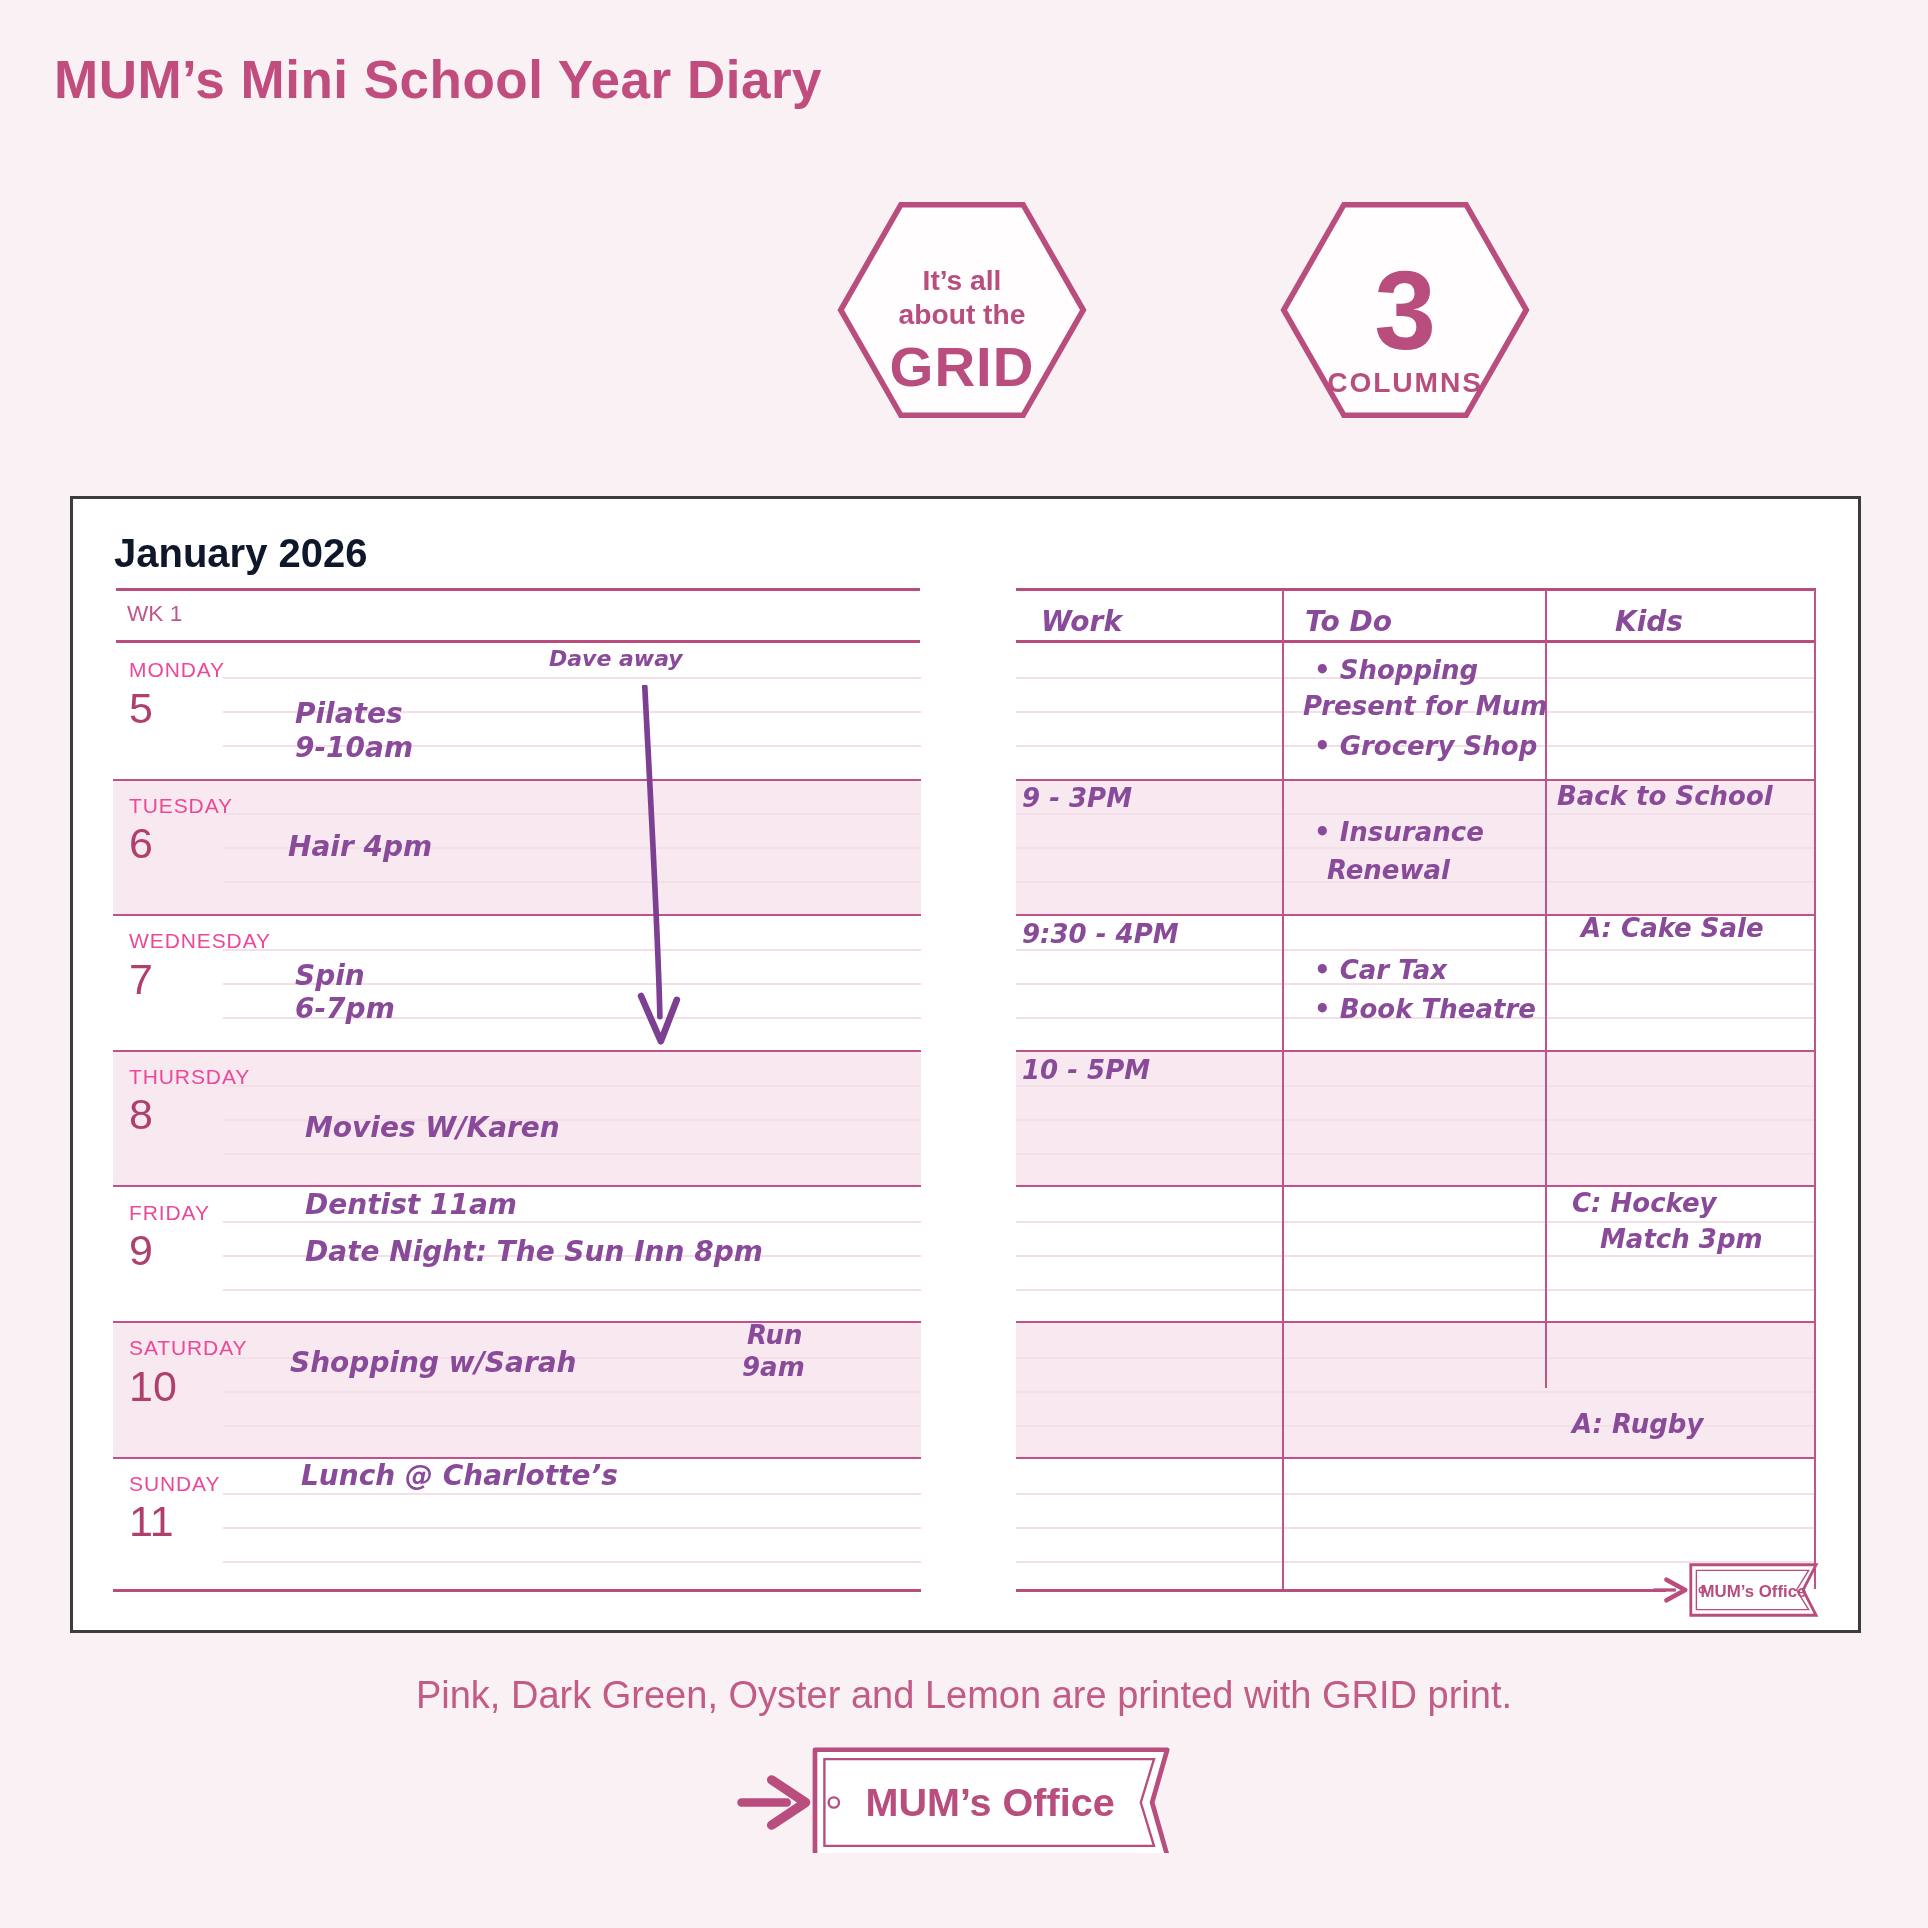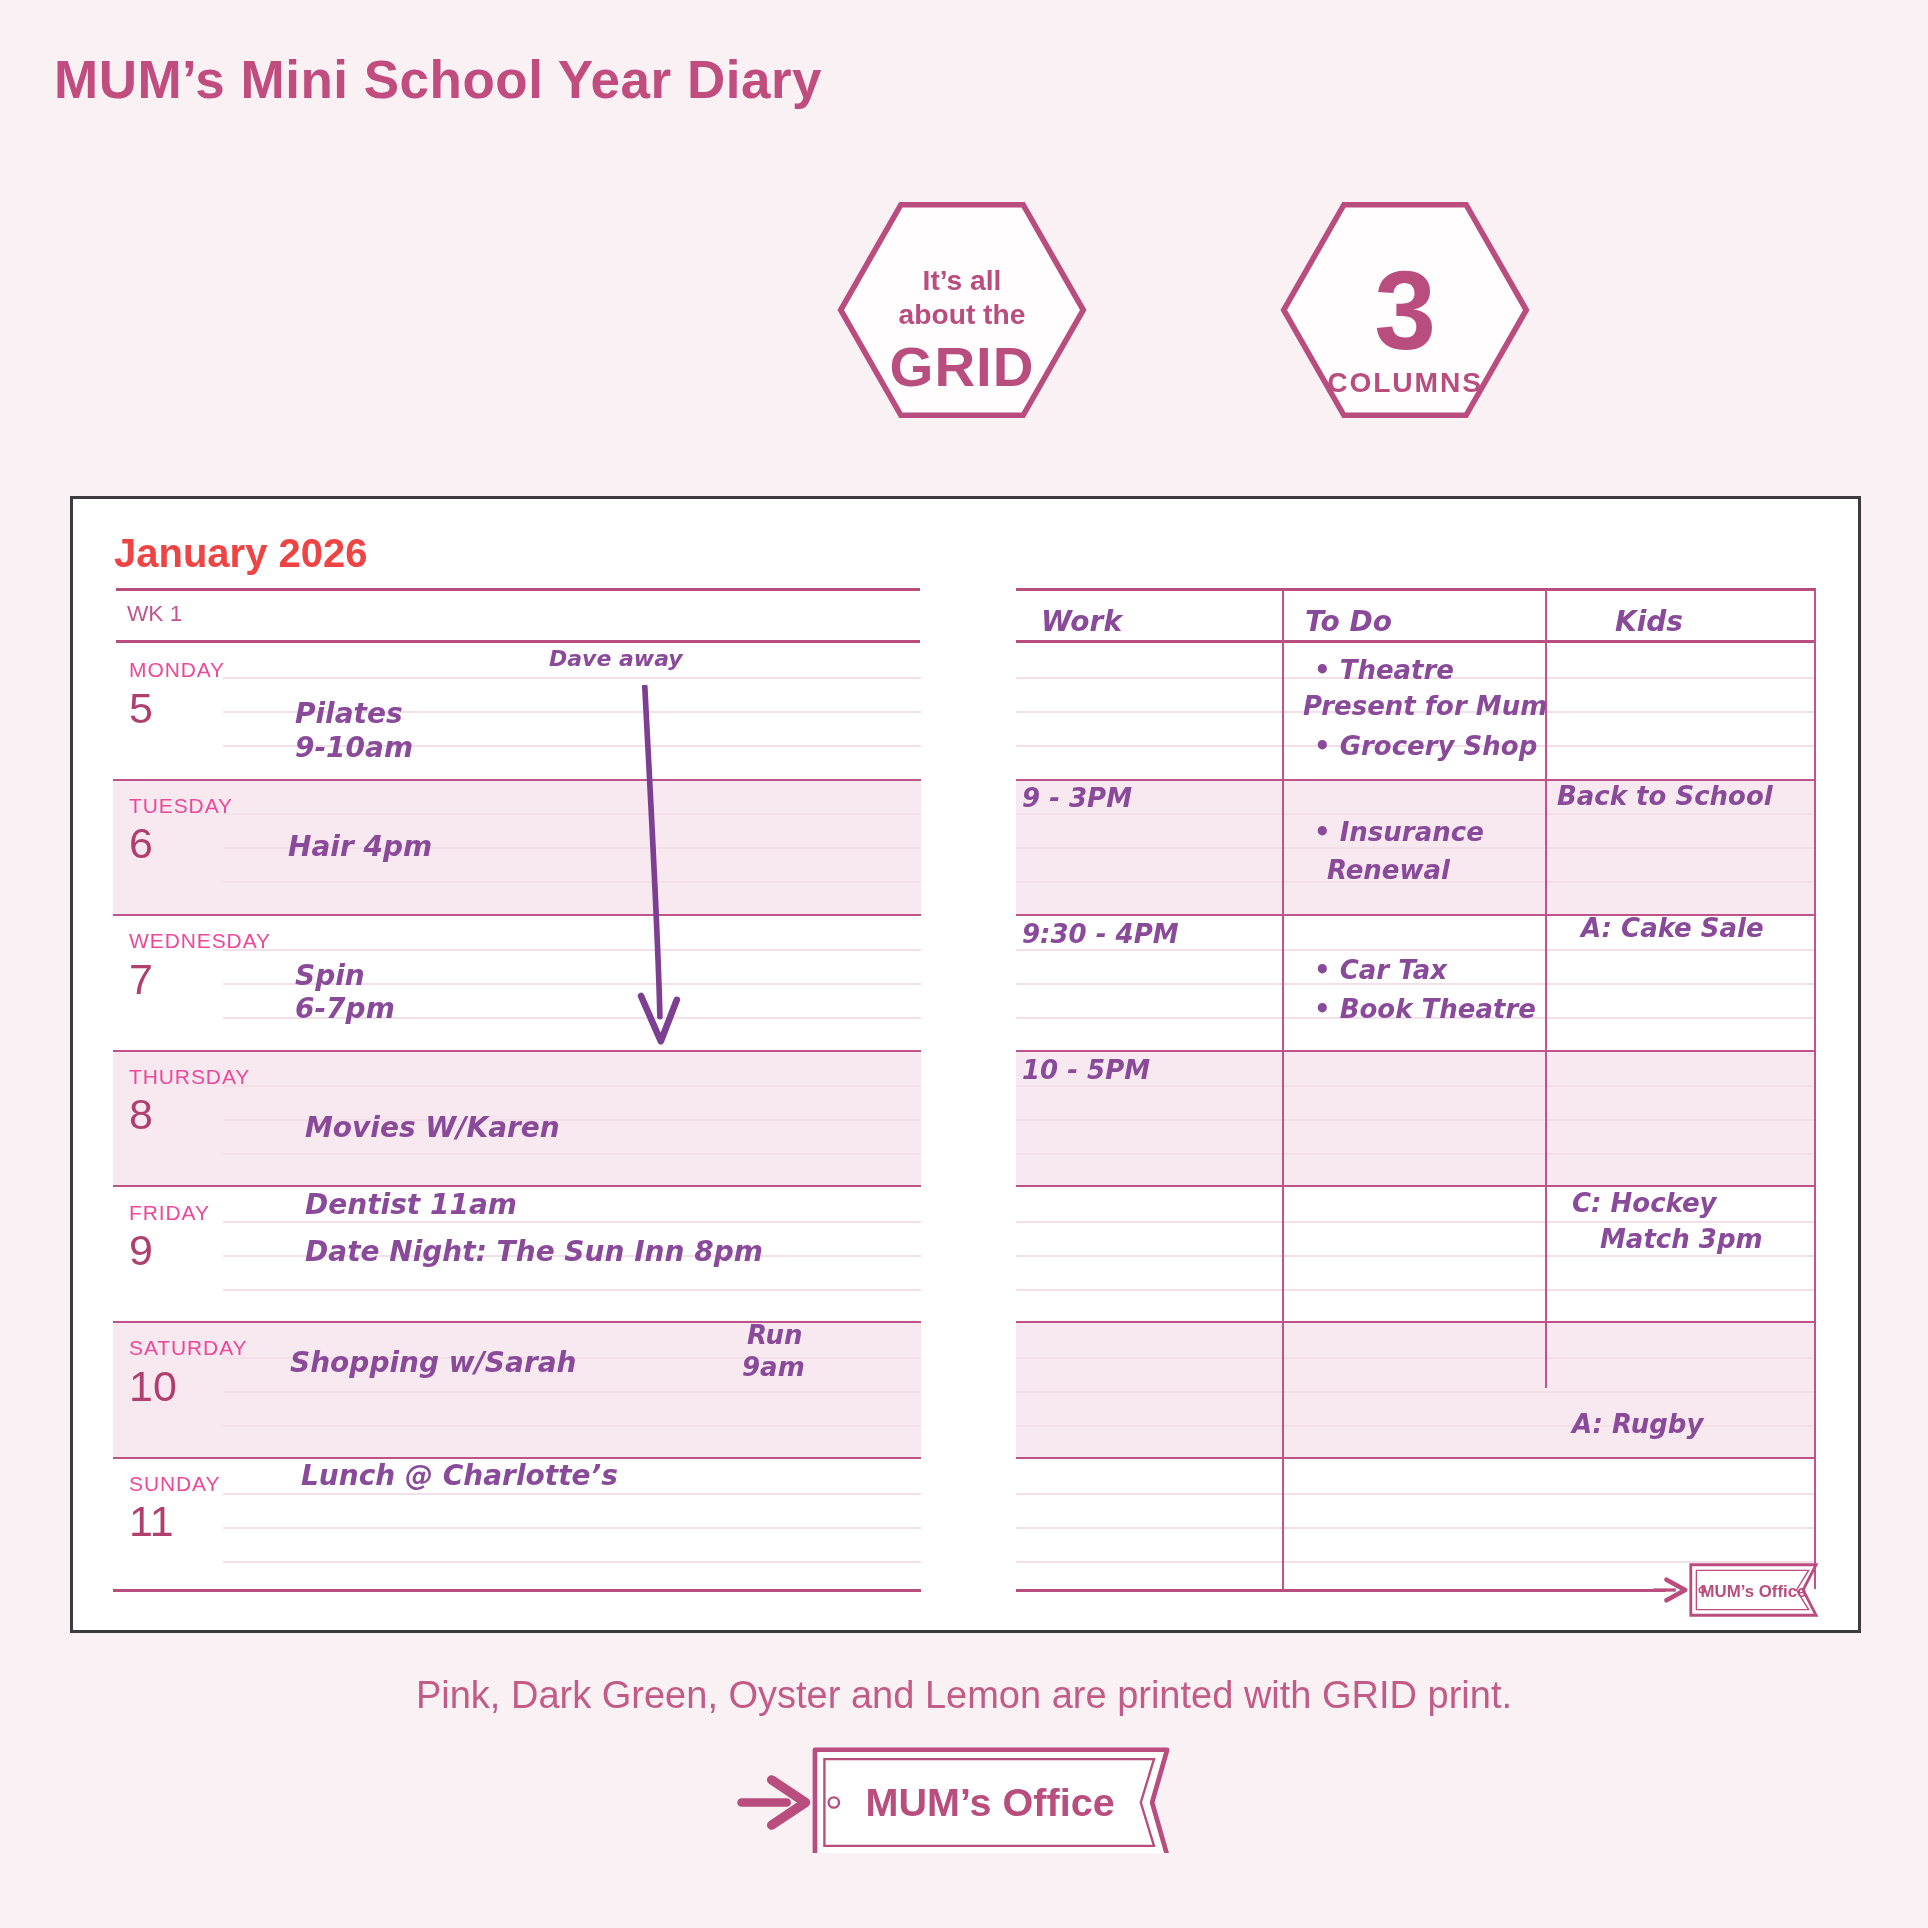--- a/index.html
+++ b/index.html
@@ -7,21 +7,21 @@
           font-family:"Liberation Sans",sans-serif;}
   .abs{position:absolute;}
   .title{left:54px;top:49px;font-size:53px;font-weight:bold;color:#c04d7e;letter-spacing:0.5px;}
   .hex text{fill:#b84d7e;text-anchor:middle;font-family:"Liberation Sans",sans-serif;}
   .hex .hexsmall{font-size:30px;font-weight:bold;}
   .hex .hexbig{font-size:60px;font-weight:bold;letter-spacing:1px;}
   .hex .hexnum{font-size:118px;font-weight:bold;}
   .hex .hexlabel{font-size:30px;font-weight:bold;letter-spacing:2px;}
   .diary{left:70px;top:496px;width:1791px;height:1137px;background:#ffffff;
          border:3.8px solid #3d3b3e;box-sizing:border-box;}
-  .month{left:41px;top:32px;font-size:40px;font-weight:bold;color:#ef4444;}
+  .month{left:41px;top:32px;font-size:40px;font-weight:bold;color:#0f172a;}
   .wk{left:54px;top:102px;font-size:22.6px;color:#c2568a;}
   .rule{height:2.8px;background:#b84d7e;}
   .sep{height:1.9px;background:#bf5389;}
   .vline{width:1.9px;background:#c0548a;}
   .rowband{height:136px;background:#f7e9ef;}
   .lines{background:repeating-linear-gradient(to bottom,
           transparent 0 34px,#f3dfe8 34px 36px,
           transparent 36px 68px,#f3dfe8 68px 70px,
           transparent 70px 102px,#f3dfe8 102px 104px,
           transparent 104px 136px);}
@@ -125,21 +125,21 @@
     <div class="abs sep" style="left:943px;top:415px;width:800px"></div>
     <div class="abs sep" style="left:943px;top:551px;width:800px"></div>
     <div class="abs sep" style="left:943px;top:686px;width:800px"></div>
     <div class="abs sep" style="left:943px;top:822px;width:800px"></div>
     <div class="abs sep" style="left:943px;top:958px;width:800px"></div>
 
     <div class="abs vline" style="left:1209px;top:91px;height:999px"></div>
     <div class="abs vline" style="left:1472px;top:91px;height:798px"></div>
     <div class="abs vline" style="left:1741px;top:91px;height:999px"></div>
 
-    <div class="abs hw sm" style="left:1241px;top:156px">• Theatre</div>
+    <div class="abs hw sm" style="left:1241px;top:156px">• Shopping</div>
     <div class="abs hw sm" style="left:1230px;top:192px">Present for Mum</div>
     <div class="abs hw sm" style="left:1241px;top:232px">• Grocery Shop</div>
 
     <div class="abs hw sm" style="left:949px;top:284px">9 - 3PM</div>
     <div class="abs hw sm" style="left:1241px;top:318px">• Insurance</div>
     <div class="abs hw sm" style="left:1254px;top:356px">Renewal</div>
     <div class="abs hw sm" style="left:1484px;top:282px">Back to School</div>
 
     <div class="abs hw sm" style="left:949px;top:420px">9:30 - 4PM</div>
     <div class="abs hw sm" style="left:1241px;top:456px">• Car Tax</div>

